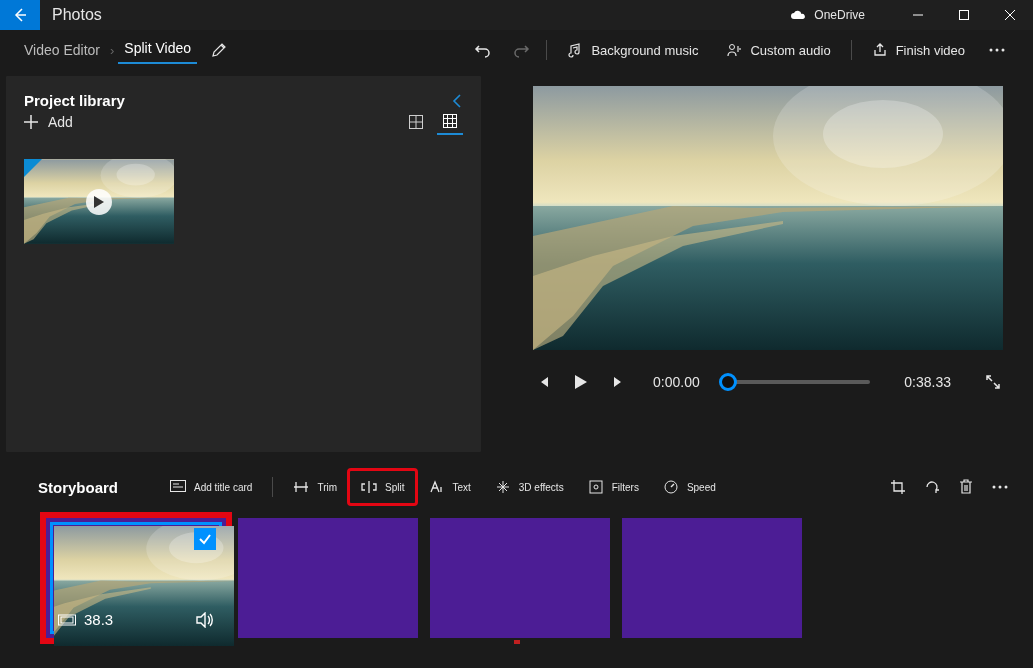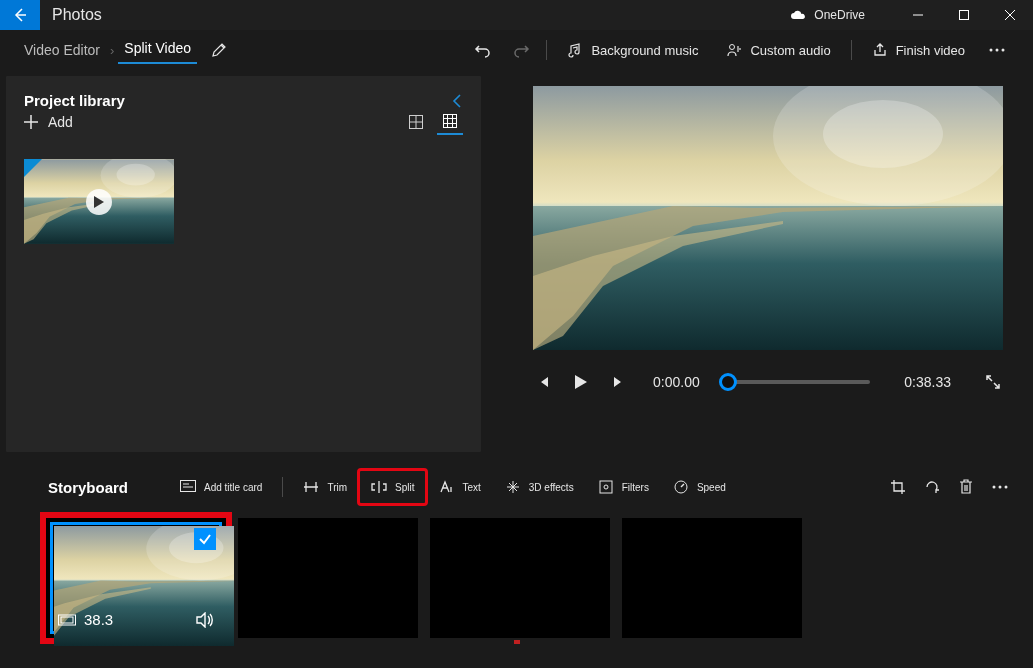--- a/index.html
+++ b/index.html
@@ -56,28 +56,28 @@
   .video{width:470px;height:264px;background:#000;position:relative;overflow:hidden;margin-top:6px}
   .video .scene{position:absolute;inset:0}
   .controls{width:470px;display:flex;align-items:center;gap:18px;margin-top:24px;color:#e6e6e6}
   .ctrl{width:20px;display:flex;justify-content:center}
   .time{font-size:14px;margin-left:6px}
   .slider{flex:1;height:4px;background:#5a5a5a;border-radius:2px;position:relative;margin:0 10px}
   .slider .knob{position:absolute;left:0;top:50%;transform:translate(-50%,-50%);width:18px;height:18px;border-radius:50%;border:3px solid var(--accent);background:#101010}
   
   .storyboard{height:210px;padding:6px 16px;display:flex;flex-direction:column}
   .sb-toolbar{display:flex;align-items:center;height:46px}
-  .sb-title{font-size:15px;font-weight:600;margin-right:40px;margin-left:32px}
+  .sb-title{font-size:15px;font-weight:600;margin-right:40px;margin-left:22px}
   .sb-btn{display:flex;align-items:center;gap:8px;padding:0 12px;height:34px;color:#e6e6e6;font-size:10px;border-radius:2px}
   .sb-btn.highlighted{outline:3px solid var(--red);outline-offset:-1px}
   .sb-spacer{flex:1}
   .sb-icon{width:34px;height:34px;display:flex;align-items:center;justify-content:center;color:#e6e6e6}
   .sb-div{width:1px;height:20px;background:#4a4a4a;margin:0 8px}
   .clips-row{display:flex;gap:12px;padding:8px 30px 0 30px}
-  .sb-clip{width:180px;height:120px;background:#000000;position:relative}
+  .sb-clip{width:180px;height:120px;background:#4c1d95;position:relative}
   .sb-clip.selected{outline:6px solid var(--red);outline-offset:0}
   .sb-clip.selected::before{content:"";position:absolute;inset:4px;border:3px solid var(--accent)}
   .sb-clip .scene{position:absolute;inset:8px}
   .sel-check{position:absolute;top:10px;right:10px;width:22px;height:22px;background:var(--accent);display:flex;align-items:center;justify-content:center}
   .clip-footer{position:absolute;left:12px;right:12px;bottom:10px;display:flex;align-items:center;justify-content:space-between;color:#fff;font-size:15px}
   .clip-dur{display:flex;align-items:center;gap:8px}
   svg{display:block}
   .red-dot{width:6px;height:4px;background:#c02020;margin:2px auto 0}
 </style>
 </head>

